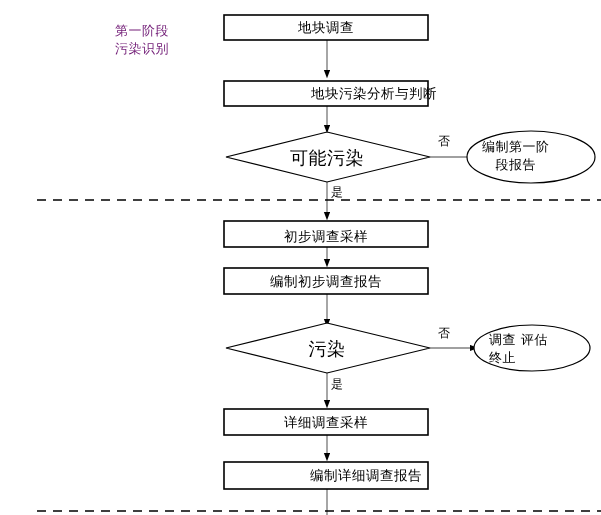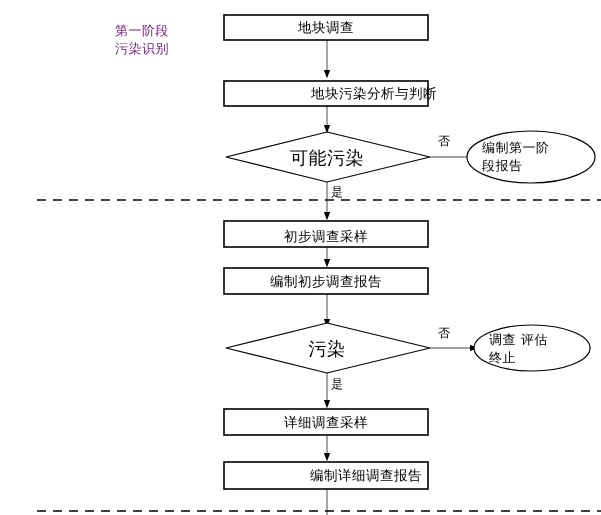--- a/index.html
+++ b/index.html
@@ -96,21 +96,21 @@
     <ellipse cx="531" cy="157" rx="64" ry="26" fill="#ffffff" stroke="#000000" stroke-width="1.2"></ellipse>
     <ellipse cx="532" cy="348" rx="58" ry="23" fill="#ffffff" stroke="#000000" stroke-width="1.2"></ellipse>
   </svg>
 
   <div class="stage-label" style="left:62px; top:22px; width:160px;">第一阶段
 污染识别</div>
 
   <div class="node-label proc-label" style="left:224px; top:15px; width:204px; height:25px;">地块调查</div>
   <div class="node-label proc-label" style="left:224px; top:81px; width:204px; height:25px;margin-left:48px;">地块污染分析与判断</div>
   <div class="node-label dec-label" style="left:257px; top:144px; width:140px; height:26px;">可能污染</div>
-  <div class="node-label term-label" style="left:478px; top:131px; width:106px; height:52px; justify-content:flex-start; text-align:left; padding-left:4px;">编制第一阶
+  <div class="node-label term-label" style="left:478px; top:131px; width:106px; height:52px; justify-content:flex-start; text-align:center; padding-left:4px;font-family:Liberation Mono, monospace;">编制第一阶
 段报告</div>
   <div class="node-label proc-label" style="left:224px; top:221px; width:204px; height:30px;">初步调查采样</div>
   <div class="node-label proc-label" style="left:224px; top:268px; width:204px; height:26px;">编制初步调查报告</div>
   <div class="node-label dec-label" style="left:277px; top:335px; width:100px; height:26px;">污染</div>
   <div class="node-label term-label" style="left:487px; top:326px; width:96px; height:46px; justify-content:flex-start; text-align:left; padding-left:2px;">调查 评估
 终止</div>
   <div class="node-label proc-label" style="left:224px; top:409px; width:204px; height:26px;">详细调查采样</div>
   <div class="node-label proc-label" style="left:224px; top:462px; width:204px; height:27px;padding-left:40px;">编制详细调查报告</div>
 
   <div class="edge-label" style="left:438px; top:134px;">否</div>

